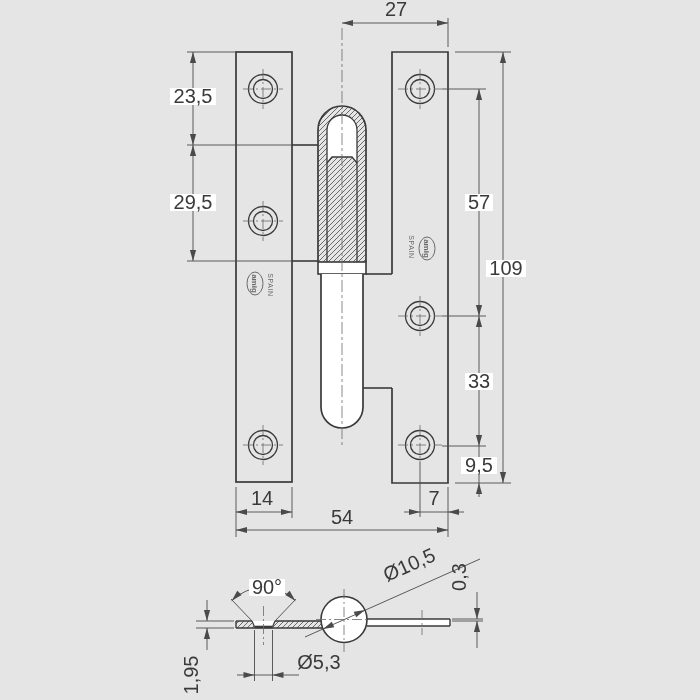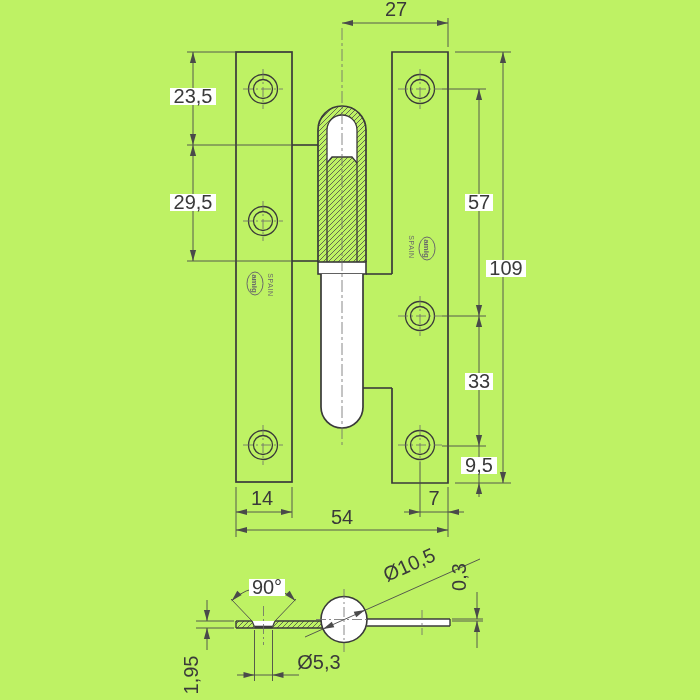--- a/index.html
+++ b/index.html
@@ -1,16 +1,16 @@
 <!DOCTYPE html>
 <html><head>
 <meta charset="utf-8">
 <style>
   html,body{margin:0;padding:0;background:#fff;}
-  .canvas{position:relative;width:700px;height:700px;background:#bef264;overflow:hidden;
+  .canvas{position:relative;width:700px;height:700px;background:#e5e5e5;overflow:hidden;
           font-family:"Liberation Sans", sans-serif;}
   svg text{font-family:"Liberation Sans", sans-serif; fill:#3a3a3a;}
   .dimtxt{font-size:20px;}
   .logotxt{font-size:7px; letter-spacing:0.6px; fill:#6a6a6a;}
   .ovaltxt{font-size:8px; font-weight:bold; fill:#6a6a6a;}
 </style>
 </head>
 <body>
 
 <div class="canvas">

